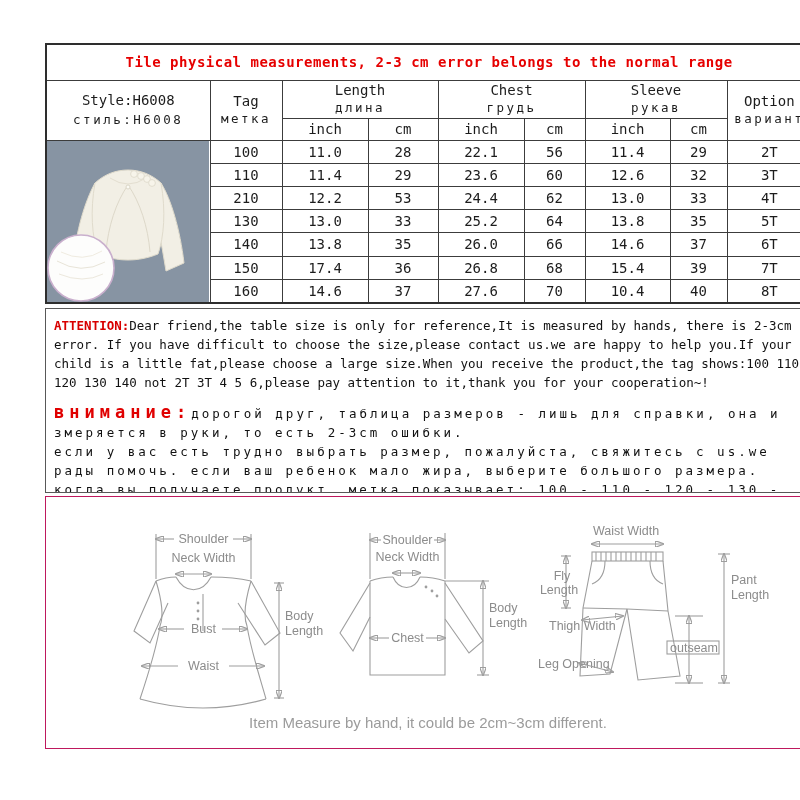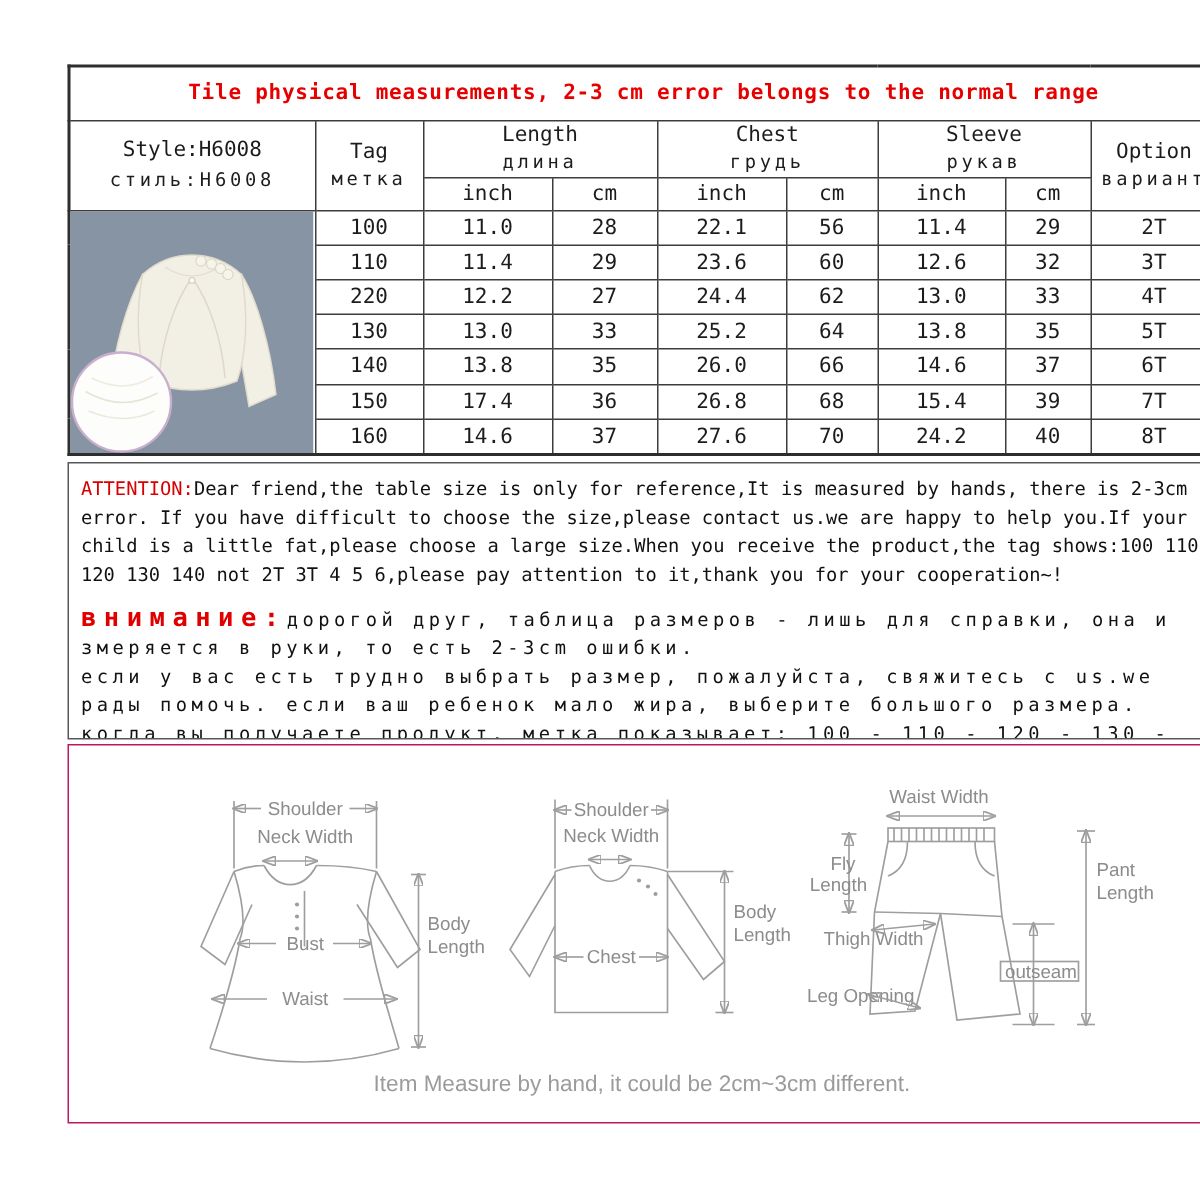--- a/index.html
+++ b/index.html
@@ -21,21 +21,21 @@
   .style-cell { font-size:14px; line-height:1.5;margin-top:32px; }
   td.img-cell { padding:0; }
   td.img-cell svg { display:block; }
 
   
   .notice-box {
     margin-top:4px; border:1px solid #585858; width:766px; height:185px;
     padding:7px 8px 0 8px; overflow:hidden; background:#fff;
   }
   .att-en { font-size:12.5px; line-height:19px; color:#111; }
-  .att-label { color:#d80000; font-weight:normal; }
+  .att-label { color:#d80000; font-weight:bold; }
   .att-ru { margin-top:11px; font-size:12.5px; line-height:19px; letter-spacing:3px; color:#111; }
   .ru-label { color:#e00000; font-weight:bold; font-size:17px; letter-spacing:5px; }
 
   
   .diagram-box {
     margin-top:3px; border:1px solid #be185d; width:766px; height:253px;
     position:relative; background:#fff;
   }
   .diagram-box svg { position:absolute; overflow:visible; }
   .dg-dress  { left:88px;  top:34px; }
@@ -145,23 +145,23 @@
         <td class="data">110</td>
         <td class="data">11.4</td>
         <td class="data">29</td>
         <td class="data">23.6</td>
         <td class="data">60</td>
         <td class="data">12.6</td>
         <td class="data">32</td>
         <td class="data">3T</td>
       </tr>
       <tr>
-        <td class="data">220</td>
+        <td class="data">210</td>
         <td class="data">12.2</td>
-        <td class="data">27</td>
+        <td class="data">53</td>
         <td class="data">24.4</td>
         <td class="data">62</td>
         <td class="data">13.0</td>
         <td class="data">33</td>
         <td class="data">4T</td>
       </tr>
       <tr>
         <td class="data">130</td>
         <td class="data">13.0</td>
         <td class="data">33</td>
@@ -190,21 +190,21 @@
         <td class="data">15.4</td>
         <td class="data">39</td>
         <td class="data">7T</td>
       </tr>
       <tr>
         <td class="data">160</td>
         <td class="data">14.6</td>
         <td class="data">37</td>
         <td class="data">27.6</td>
         <td class="data">70</td>
-        <td class="data">24.2</td>
+        <td class="data">10.4</td>
         <td class="data">40</td>
         <td class="data">8T</td>
       </tr>
     </tbody>
       </table>
 
     <div class="notice-box">
       <div class="att-en">
         <span class="att-label">ATTENTION:</span><span>Dear friend,the table size is only for reference,It is measured by hands, there is 2-3cm error. If you have difficult to choose the size,please contact us.we are happy to help you.If your child is a little fat,please choose a large size.When you receive the product,the tag shows:100 110 120 130 140 not 2T 3T 4 5 6,please pay attention to it,thank you for your cooperation~!</span>
       </div>

